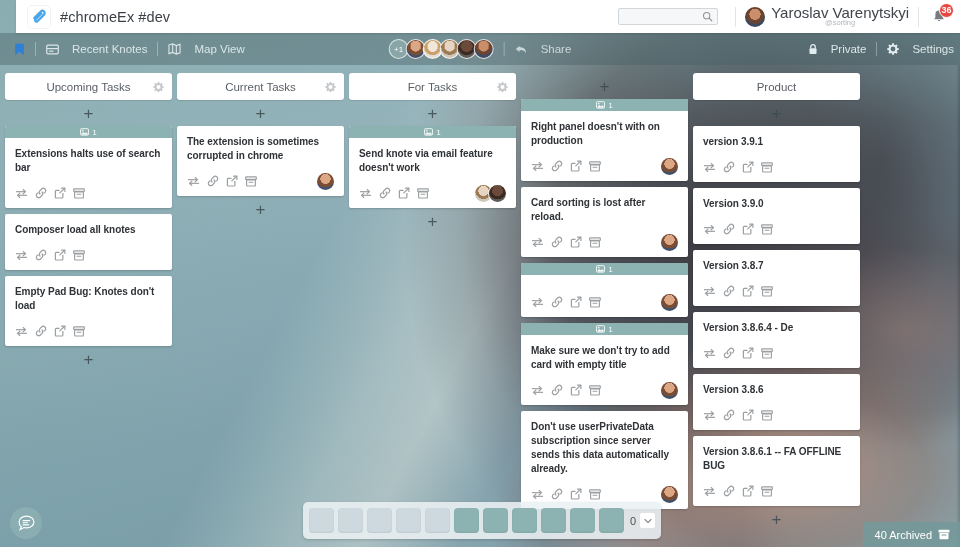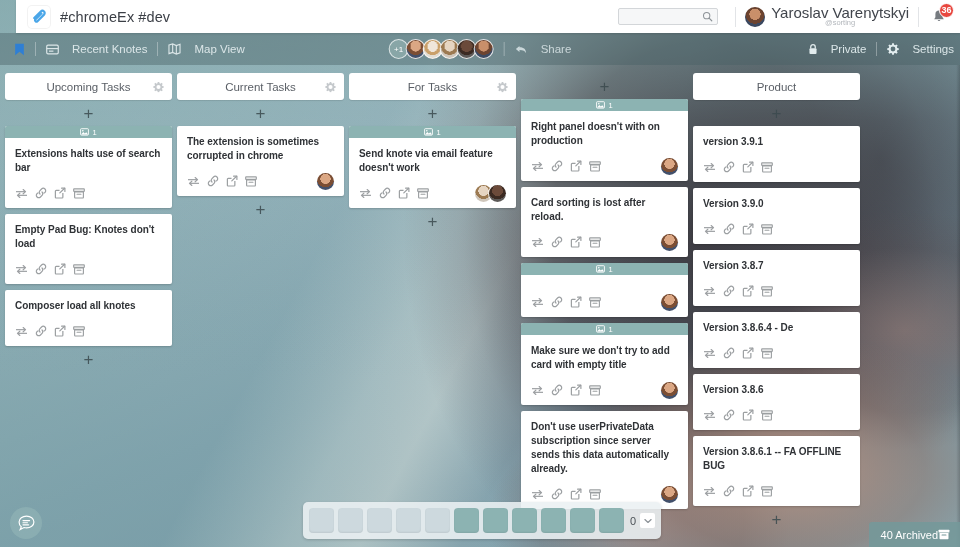--- a/index.html
+++ b/index.html
@@ -199,21 +199,21 @@
   }
   .count-caret {
     width: 15px; height: 15px; background: #ffffff; border-radius: 2px;
     display:flex; align-items:center; justify-content:center;
   }
   #archived-chip {
     position: absolute; right: 0; bottom: 0;
     height: 25px; padding: 0 10px 0 12px;
     background: rgba(116,152,154,0.88);
     color: #fff; font-size: 11px;
-    display: flex; align-items: center; 
+    display: flex; align-items: center; gap: 6px;
     border-top-left-radius: 3px;
     z-index: 60; cursor: pointer;
   }
   
   #right-fade {
     position: absolute; right: 0; top: 65px; bottom: 0; width: 4px;
     background: linear-gradient(90deg, rgba(0,0,0,0) 0%, rgba(0,0,0,0.18) 100%);
     z-index: 55; pointer-events: none;
   }
   .icon-svg { display: block; }
@@ -386,58 +386,58 @@
                     <path d="M1.7 4.2 h9.6 v6 a .7 .7 0 0 1-.7 .7 H2.4 a .7 .7 0 0 1-.7-.7 z" fill="none" stroke="#4b5156" stroke-width="1.25"></path>
                     <line x1="4.4" y1="6.8" x2="8.6" y2="6.8" stroke="#4b5156" stroke-width="1.25" stroke-linecap="round"></line>
                   </svg>
                 </span>
               </div>
             </div>
           </div>
         </div>
         <div class="card">
           <div class="card-inner">
+            <div class="card-title">Composer load all knotes</div>
+            <div class="card-footer">
+              <div class="card-icons">
+                <span>
+                  <svg class="icon-svg" width="13" height="11" viewBox="0 0 14 12">
+                    <line x1="1" y1="4" x2="11" y2="4" stroke="#4b5156" stroke-width="1.3"></line>
+                    <path d="M8.8 1.7 L11.4 4 L8.8 6.3" fill="none" stroke="#4b5156" stroke-width="1.3" stroke-linecap="round" stroke-linejoin="round"></path>
+                    <line x1="13" y1="8" x2="3" y2="8" stroke="#4b5156" stroke-width="1.3"></line>
+                    <path d="M5.2 5.7 L2.6 8 L5.2 10.3" fill="none" stroke="#4b5156" stroke-width="1.3" stroke-linecap="round" stroke-linejoin="round"></path>
+                  </svg>
+                </span>
+                <span>
+                  <svg class="icon-svg" width="12" height="12" viewBox="0 0 13 13">
+                    <path d="M7.6 5.4 a2.6 2.6 0 0 1 0 3.7 l-1.7 1.7 a2.6 2.6 0 0 1-3.7-3.7 L3.3 6.4" fill="none" stroke="#4b5156" stroke-width="1.3" stroke-linecap="round"></path>
+                    <path d="M5.4 7.6 a2.6 2.6 0 0 1 0-3.7 l1.7-1.7 a2.6 2.6 0 0 1 3.7 3.7 L9.7 6.6" fill="none" stroke="#4b5156" stroke-width="1.3" stroke-linecap="round"></path>
+                  </svg>
+                </span>
+                <span>
+                  <svg class="icon-svg" width="12" height="12" viewBox="0 0 13 13">
+                    <path d="M9.6 6.6 V11 a .9 .9 0 0 1-.9 .9 H2.4 A .9 .9 0 0 1 1.5 11 V4.6 a .9 .9 0 0 1 .9-.9 H6" fill="none" stroke="#4b5156" stroke-width="1.3" stroke-linejoin="round"></path>
+                    <path d="M6.3 6.4 L11.5 1.4" fill="none" stroke="#4b5156" stroke-width="1.3" stroke-linecap="round"></path>
+                    <path d="M8.2 1.3 h3.6 v3.5" fill="none" stroke="#4b5156" stroke-width="1.3" stroke-linecap="round" stroke-linejoin="round"></path>
+                  </svg>
+                </span>
+                <span>
+                  <svg class="icon-svg" width="12" height="11" viewBox="0 0 13 12">
+                    <rect x="0.7" y="0.9" width="11.6" height="2.8" rx="0.5" fill="none" stroke="#4b5156" stroke-width="1.25"></rect>
+                    <path d="M1.7 4.2 h9.6 v6 a .7 .7 0 0 1-.7 .7 H2.4 a .7 .7 0 0 1-.7-.7 z" fill="none" stroke="#4b5156" stroke-width="1.25"></path>
+                    <line x1="4.4" y1="6.8" x2="8.6" y2="6.8" stroke="#4b5156" stroke-width="1.25" stroke-linecap="round"></line>
+                  </svg>
+                </span>
+              </div>
+            </div>
+          </div>
+        </div>
+        <div class="card">
+          <div class="card-inner">
             <div class="card-title">Empty Pad Bug: Knotes don't load</div>
-            <div class="card-footer">
-              <div class="card-icons">
-                <span>
-                  <svg class="icon-svg" width="13" height="11" viewBox="0 0 14 12">
-                    <line x1="1" y1="4" x2="11" y2="4" stroke="#4b5156" stroke-width="1.3"></line>
-                    <path d="M8.8 1.7 L11.4 4 L8.8 6.3" fill="none" stroke="#4b5156" stroke-width="1.3" stroke-linecap="round" stroke-linejoin="round"></path>
-                    <line x1="13" y1="8" x2="3" y2="8" stroke="#4b5156" stroke-width="1.3"></line>
-                    <path d="M5.2 5.7 L2.6 8 L5.2 10.3" fill="none" stroke="#4b5156" stroke-width="1.3" stroke-linecap="round" stroke-linejoin="round"></path>
-                  </svg>
-                </span>
-                <span>
-                  <svg class="icon-svg" width="12" height="12" viewBox="0 0 13 13">
-                    <path d="M7.6 5.4 a2.6 2.6 0 0 1 0 3.7 l-1.7 1.7 a2.6 2.6 0 0 1-3.7-3.7 L3.3 6.4" fill="none" stroke="#4b5156" stroke-width="1.3" stroke-linecap="round"></path>
-                    <path d="M5.4 7.6 a2.6 2.6 0 0 1 0-3.7 l1.7-1.7 a2.6 2.6 0 0 1 3.7 3.7 L9.7 6.6" fill="none" stroke="#4b5156" stroke-width="1.3" stroke-linecap="round"></path>
-                  </svg>
-                </span>
-                <span>
-                  <svg class="icon-svg" width="12" height="12" viewBox="0 0 13 13">
-                    <path d="M9.6 6.6 V11 a .9 .9 0 0 1-.9 .9 H2.4 A .9 .9 0 0 1 1.5 11 V4.6 a .9 .9 0 0 1 .9-.9 H6" fill="none" stroke="#4b5156" stroke-width="1.3" stroke-linejoin="round"></path>
-                    <path d="M6.3 6.4 L11.5 1.4" fill="none" stroke="#4b5156" stroke-width="1.3" stroke-linecap="round"></path>
-                    <path d="M8.2 1.3 h3.6 v3.5" fill="none" stroke="#4b5156" stroke-width="1.3" stroke-linecap="round" stroke-linejoin="round"></path>
-                  </svg>
-                </span>
-                <span>
-                  <svg class="icon-svg" width="12" height="11" viewBox="0 0 13 12">
-                    <rect x="0.7" y="0.9" width="11.6" height="2.8" rx="0.5" fill="none" stroke="#4b5156" stroke-width="1.25"></rect>
-                    <path d="M1.7 4.2 h9.6 v6 a .7 .7 0 0 1-.7 .7 H2.4 a .7 .7 0 0 1-.7-.7 z" fill="none" stroke="#4b5156" stroke-width="1.25"></path>
-                    <line x1="4.4" y1="6.8" x2="8.6" y2="6.8" stroke="#4b5156" stroke-width="1.25" stroke-linecap="round"></line>
-                  </svg>
-                </span>
-              </div>
-            </div>
-          </div>
-        </div>
-        <div class="card">
-          <div class="card-inner">
-            <div class="card-title">Composer load all knotes</div>
             <div class="card-footer">
               <div class="card-icons">
                 <span>
                   <svg class="icon-svg" width="13" height="11" viewBox="0 0 14 12">
                     <line x1="1" y1="4" x2="11" y2="4" stroke="#4b5156" stroke-width="1.3"></line>
                     <path d="M8.8 1.7 L11.4 4 L8.8 6.3" fill="none" stroke="#4b5156" stroke-width="1.3" stroke-linecap="round" stroke-linejoin="round"></path>
                     <line x1="13" y1="8" x2="3" y2="8" stroke="#4b5156" stroke-width="1.3"></line>
                     <path d="M5.2 5.7 L2.6 8 L5.2 10.3" fill="none" stroke="#4b5156" stroke-width="1.3" stroke-linecap="round" stroke-linejoin="round"></path>
                   </svg>
                 </span>

